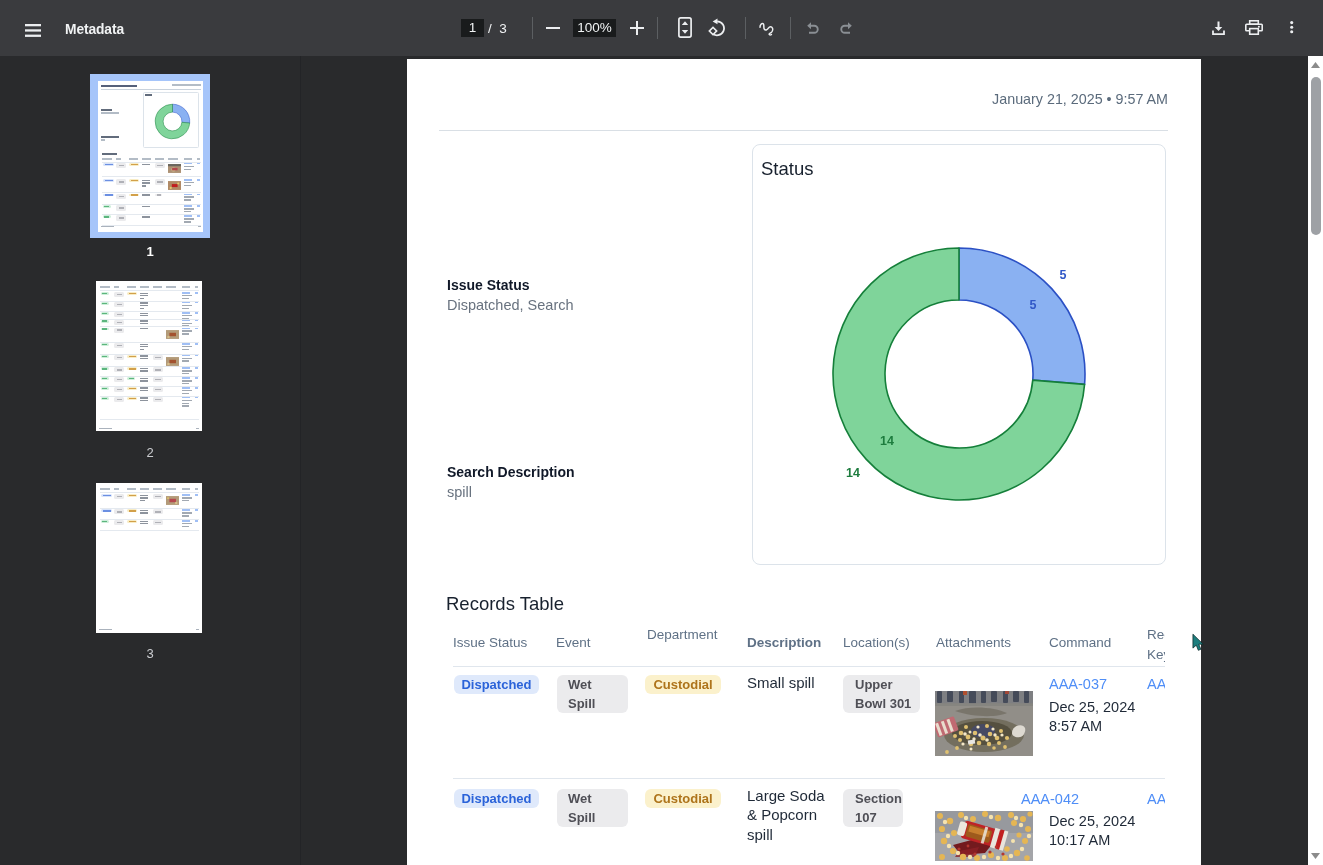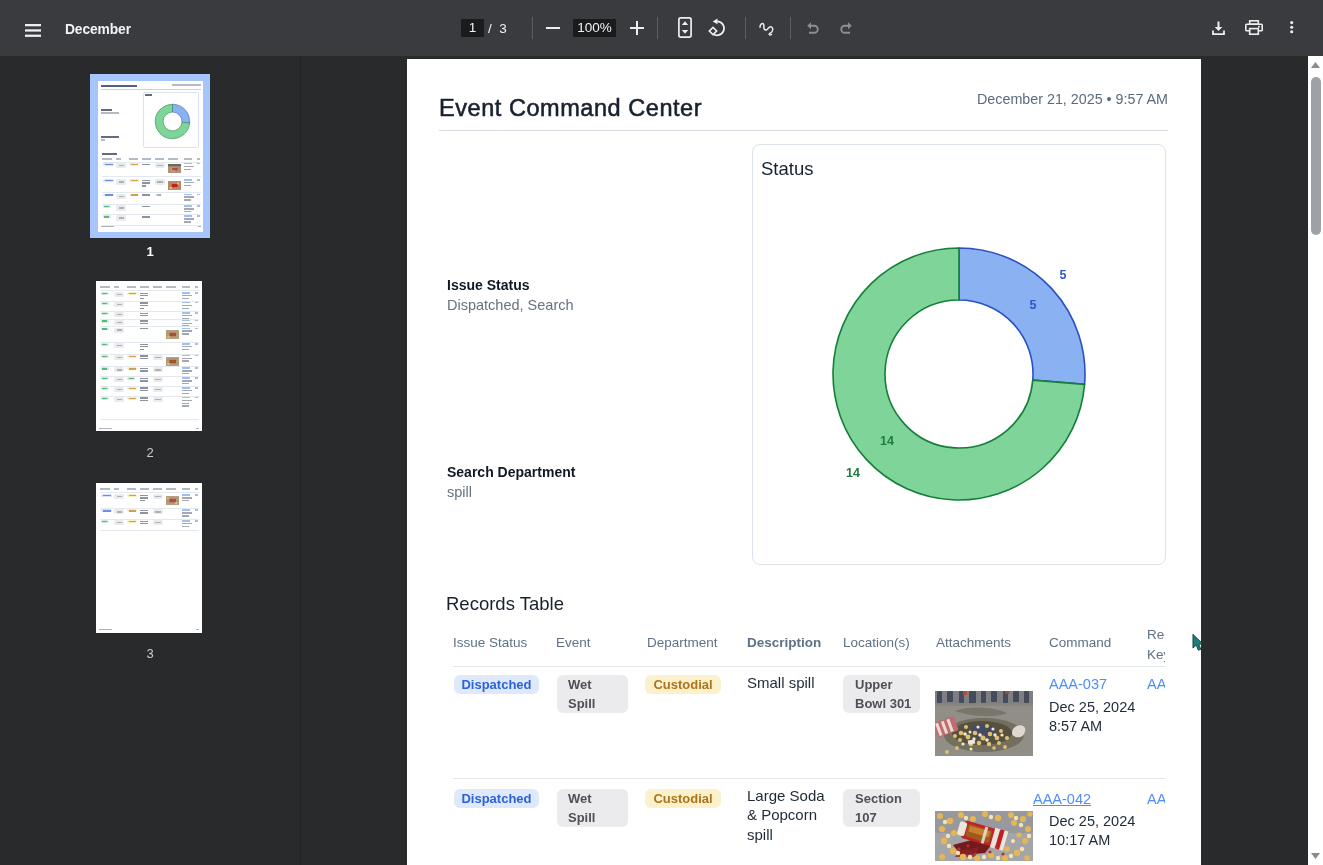--- a/index.html
+++ b/index.html
@@ -55,21 +55,21 @@
 </head>
 <body>
 <div id="stage">
 
   <div id="toolbar">
     <svg class="ticon" style="left:25px;top:23.5px;" width="16" height="13" viewBox="0 0 16 13">
       <rect x="0" y="0" width="16" height="2.3" fill="#eceef0"></rect>
         <rect x="0" y="5.3" width="16" height="2.3" fill="#eceef0"></rect>
         <rect x="0" y="10.6" width="16" height="2.3" fill="#eceef0"></rect>
     </svg>
-    <div class="ttl">December</div>
+    <div class="ttl">Metadata</div>
 
     <div class="tbox" style="left:461px;top:19px;width:23px;height:18px;line-height:18px;">1</div>
     <div style="position:absolute;left:488px;top:20.5px;color:#f1f3f4;font-size:13.5px;">/&nbsp;&nbsp;3</div>
     <div class="tsep" style="left:532px;"></div>
     <div style="position:absolute;left:546px;top:26.5px;width:14px;height:2px;background:#eceef0;"></div>
     <div class="tbox" style="left:573px;top:19px;width:43px;height:18px;line-height:18px;">100%</div>
     <svg class="ticon" style="left:630px;top:21px;" width="14" height="14" viewBox="0 0 14 14">
         <path d="M6 0h2v6h6v2H8v6H6V8H0V6h6z" fill="#eceef0"></path>
       </svg>
     <div class="tsep" style="left:657px;"></div>
@@ -461,47 +461,46 @@
       <i class="m" style="left:3.9px;top:25.1px;width:99px;height:0.5px;background:#e4e9ef;"></i>
       <i class="m" style="left:3.9px;top:35.8px;width:99px;height:0.5px;background:#e4e9ef;"></i>
       <i class="m" style="left:3.9px;top:47.0px;width:99px;height:0.5px;background:#e4e9ef;"></i>
       <i class="m" style="left:3.2px;top:146.0px;width:13px;height:1.1px;background:#aab2bc;"></i>
       <i class="m" style="left:100.4px;top:146.0px;width:2.6px;height:1.1px;background:#aab2bc;"></i>
     </div>
   <div class="tnum" style="left:90px;top:646px;">3</div>
 
   <div id="page">
     <div class="pghr" style="top:71px;"></div>
-    <div class="pgtitle">Event Command Center</div>
-    <div class="pgdate">December 21, 2025 • 9:57 AM</div>
+    <div class="pgdate">January 21, 2025 • 9:57 AM</div>
 
     <div class="fldlbl" style="top:218px;">Issue Status</div>
     <div class="fldval" style="top:238px;">Dispatched, Search</div>
-    <div class="fldlbl" style="top:405px;">Search Department</div>
+    <div class="fldlbl" style="top:405px;">Search Description</div>
     <div class="fldval" style="top:425px;">spill</div>
 
     <div id="card">
       <div class="ctitle">Status</div>
       <svg style="position:absolute;left:0;top:0;" width="412" height="419" viewBox="0 0 412 419" id="donutsvg">
         <path d="M 206 103 A 126 126 0 0 1 331.57 239.41 L 279.75 235.11 A 74 74 0 0 0 206 155 Z" fill="#8ab1f2" stroke="#2b50c4" stroke-width="1.6" stroke-linejoin="round"></path>
         <path d="M 331.57 239.41 A 126 126 0 1 1 206 103 L 206 155 A 74 74 0 1 0 279.75 235.11 Z" fill="#7fd49a" stroke="#157f3a" stroke-width="1.6" stroke-linejoin="round"></path>
         <text x="310" y="133.5" font-size="12.5" font-weight="bold" fill="#3158c7" text-anchor="middle">5</text>
         <text x="280" y="164" font-size="12.5" font-weight="bold" fill="#3158c7" text-anchor="middle">5</text>
         <text x="134" y="299.5" font-size="12.5" font-weight="bold" fill="#1d7c3e" text-anchor="middle">14</text>
         <text x="100" y="331.5" font-size="12.5" font-weight="bold" fill="#1d7c3e" text-anchor="middle">14</text>
       </svg>
     </div>
 
     <div class="sect">Records Table</div>
 
     <div id="tbl">
 
       <div class="th" style="left:0px;top:15px;">Issue Status</div>
       <div class="th" style="left:103px;top:15px;">Event</div>
-      <div class="th" style="left:194px;top:15px;">Department</div>
+      <div class="th" style="left:194px;top:7px;">Department</div>
       <div class="th" style="left:294px;top:15px;font-weight:bold;">Description</div>
       <div class="th" style="left:390px;top:15px;">Location(s)</div>
       <div class="th" style="left:483px;top:15px;">Attachments</div>
       <div class="th" style="left:596px;top:15px;">Command</div>
       <div class="th" style="left:694px;top:5px;line-height:20px;">Record<br>Key</div>
       <div class="rowline" style="top:46px;"></div>
 
       <div class="badge b-blue" style="left:1px;top:55px;width:85px;height:19px;line-height:19px;">Dispatched</div>
       <div class="badge b-grey" style="left:104px;top:55px;width:71px;height:38px;line-height:19px;text-align:left;padding-left:11px;">Wet<br>Spill</div>
       <div class="badge b-yel" style="left:192px;top:55px;width:76px;height:19px;line-height:19px;">Custodial</div>
@@ -574,21 +573,21 @@
       </svg>
       <div class="meta lnk" style="left:596px;top:55px;">AAA-037</div>
       <div class="meta" style="left:596px;top:77.5px;">Dec 25, 2024<br>8:57 AM</div>
       <div class="meta lnk" style="left:694px;top:55px;">AAA-0</div>
       <div class="rowline" style="top:158px;"></div>
 
       <div class="badge b-blue" style="left:1px;top:169px;width:85px;height:19px;line-height:19px;">Dispatched</div>
       <div class="badge b-grey" style="left:104px;top:169px;width:71px;height:38px;line-height:19px;text-align:left;padding-left:11px;">Wet<br>Spill</div>
       <div class="badge b-yel" style="left:192px;top:169px;width:76px;height:19px;line-height:19px;">Custodial</div>
       <div class="desc" style="left:294px;top:165.5px;">Large Soda<br>&amp; Popcorn<br>spill</div>
-      <div class="badge b-grey" style="left:390px;top:169px;width:77px;height:38px;line-height:19px;text-align:left;padding-left:12px;">Section<br>107</div>
+      <div class="badge b-grey" style="left:390px;top:169px;width:60px;height:38px;line-height:19px;text-align:left;padding-left:12px;">Section<br>107</div>
       <svg style="position:absolute;left:482px;top:191px;" width="98" height="50" id="img2" viewBox="0 0 98 50">
         <rect width="98" height="50" fill="#a4a5a9"></rect>
         <rect width="98" height="22" fill="#97999e"></rect>
         <path d="M18 34 L40 28 L58 32 L50 42 L26 44 Z" fill="#731a1e"></path>
         <path d="M24 40 L44 36 L40 46 L20 46 Z" fill="#8c2026" opacity="0.8"></path>
         <g transform="rotate(16 49 24)">
             <rect x="27" y="15" width="42" height="18" rx="3" fill="#bf2326"></rect>
             <rect x="58" y="14" width="5" height="20" fill="#e9e5dc"></rect>
             <rect x="64" y="14" width="4" height="20" fill="#c11f1f"></rect>
             <rect x="67.5" y="14" width="4" height="20" fill="#e9e5dc"></rect>
@@ -643,21 +642,21 @@
           </g>
         <g fill="#b3372f">
             <circle cx="24" cy="38" r="1.6"></circle>
             <circle cx="40" cy="43" r="1.6"></circle>
             <circle cx="55" cy="41" r="1.6"></circle>
             <circle cx="68" cy="43" r="1.6"></circle>
             <circle cx="33" cy="35" r="1.4"></circle>
             <circle cx="61" cy="36" r="1.3"></circle>
           </g>
       </svg>
-      <div class="meta lnk" style="left:580px;top:170px;text-decoration:underline;">AAA-042</div>
+      <div class="meta lnk" style="left:568px;top:170px;">AAA-042</div>
       <div class="meta" style="left:596px;top:192px;">Dec 25, 2024<br>10:17 AM</div>
       <div class="meta lnk" style="left:694px;top:170px;">AAA-0</div>
     </div>
   </div>
 
   <div id="vsb">
     <svg style="position:absolute;left:3px;top:6px;" width="9" height="6" viewBox="0 0 9 6">
         <path d="M4.5 0L9 6H0z" fill="#8b8b8b"></path>
       </svg>
     <div class="thumb" style="top:21px;height:158px;"></div>

